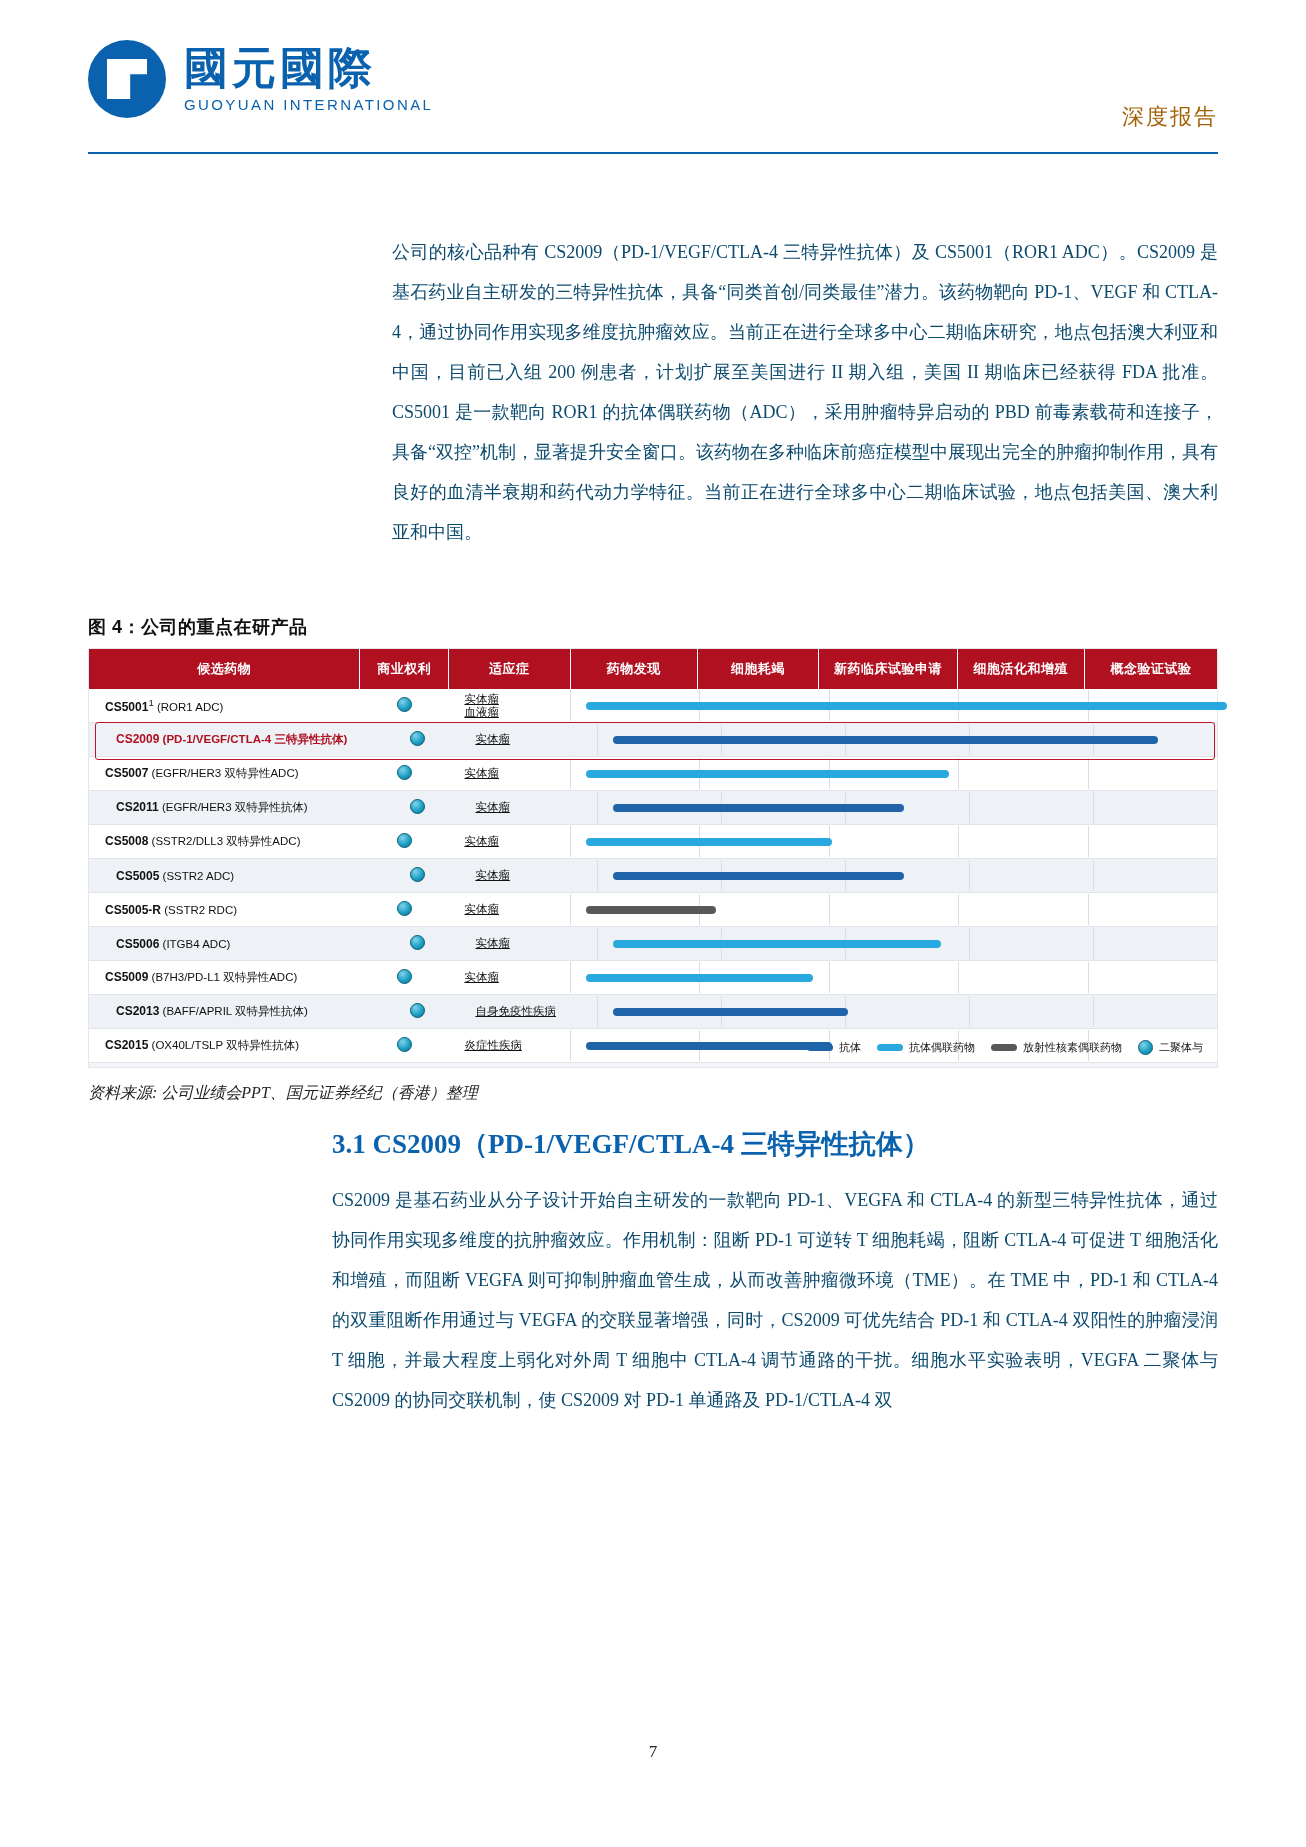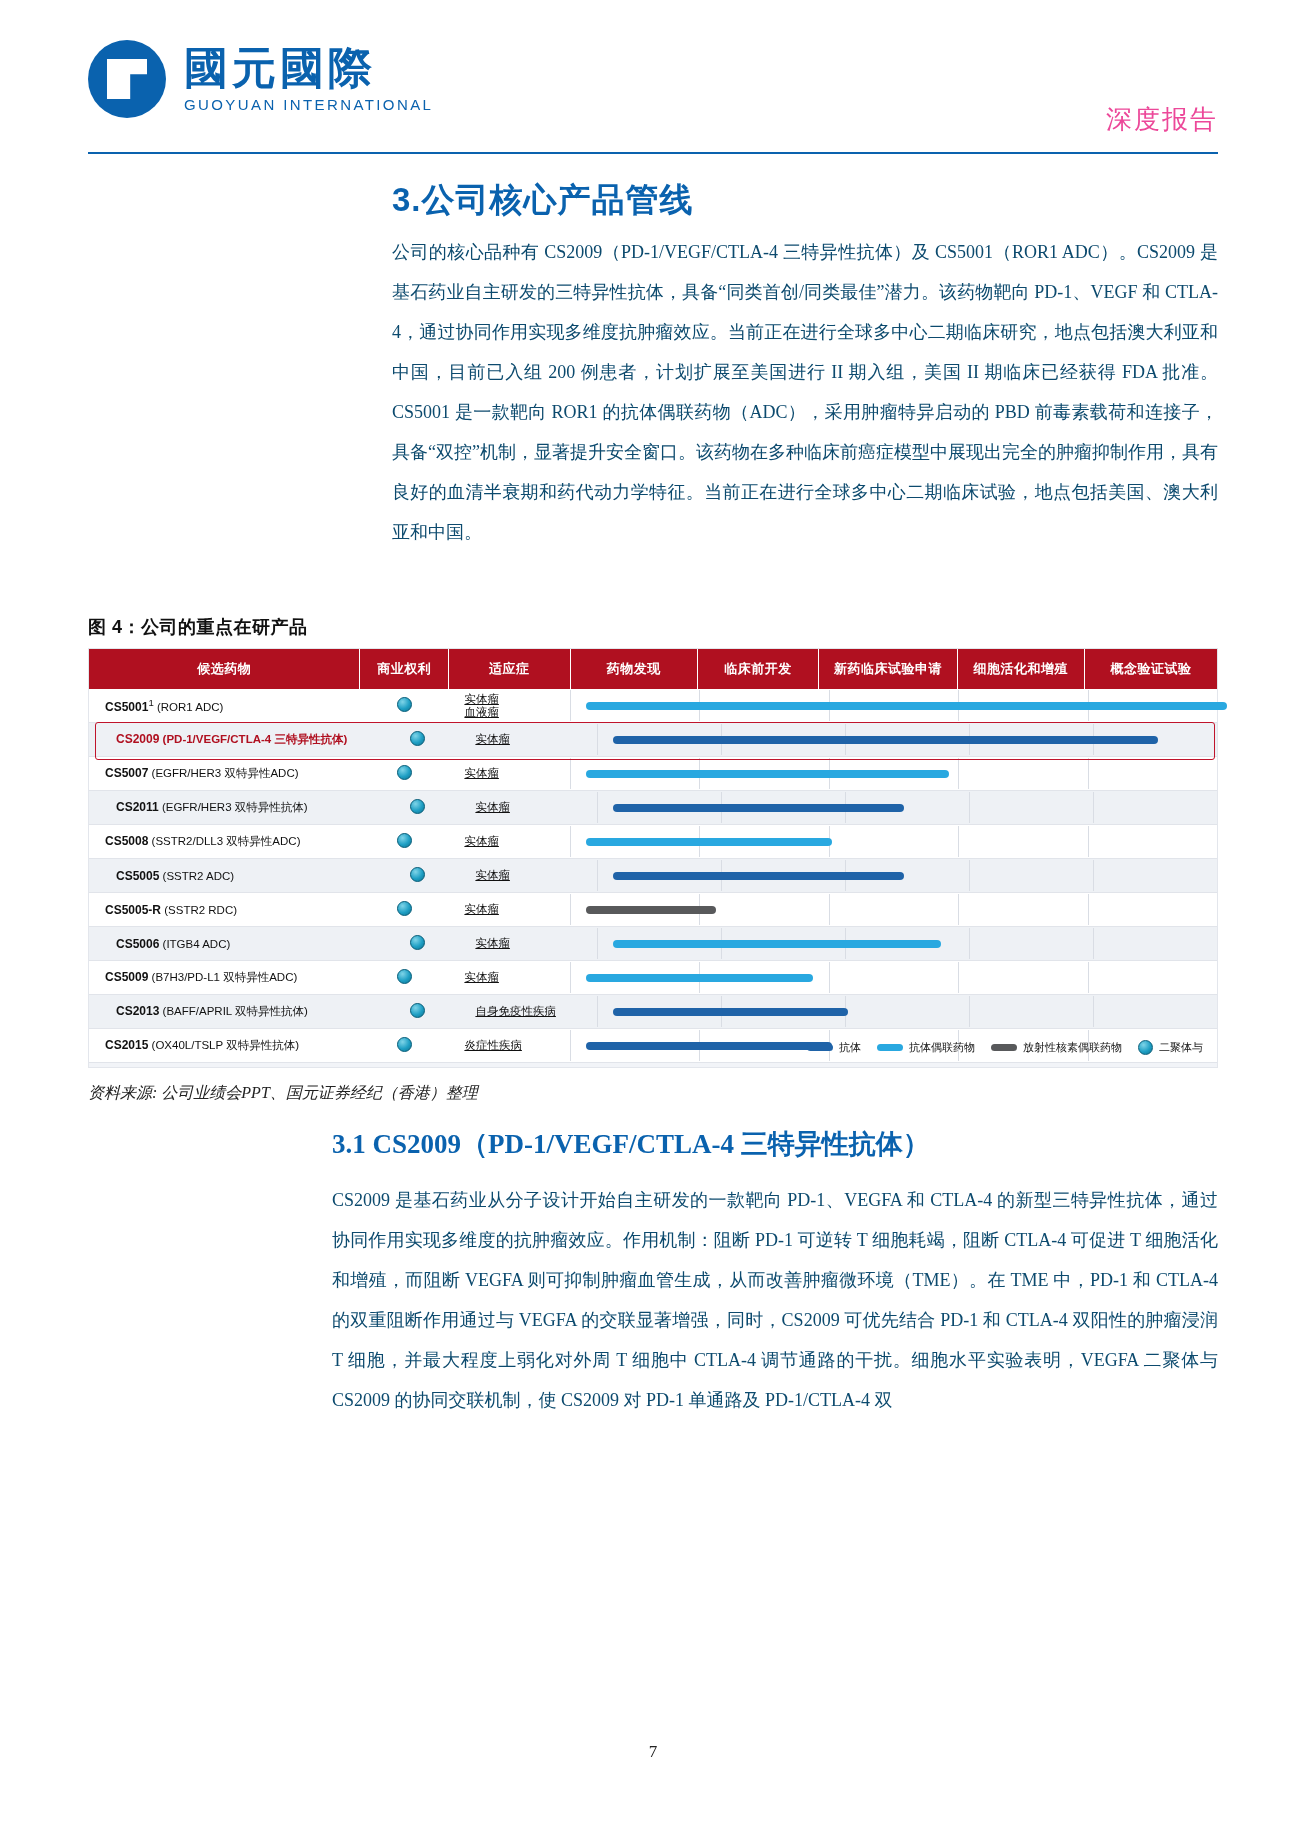--- a/index.html
+++ b/index.html
@@ -21,21 +21,21 @@
     content:"";position:absolute;left:50%;top:50%;transform:translate(-50%,-50%);
     width:40px;height:40px;background:#ffffff;
     clip-path:polygon(0 0,100% 0,100% 38%,58% 38%,58% 100%,0 100%);
   }
   .logo-mark:before{
     content:"";position:absolute;left:-1px;top:28px;width:80px;height:22px;background:#ffffff;
     transform:rotate(0deg);opacity:0;
   }
   .logo-cn{font-family:"Liberation Sans",sans-serif;font-weight:bold;font-size:44px;color:#0a62ae;letter-spacing:4px;line-height:1;}
   .logo-en{font-family:"Liberation Sans",sans-serif;font-size:15px;color:#0a62ae;letter-spacing:2.4px;margin-top:6px;}
-  .report-type{position:absolute;right:0;top:62px;font-size:26px;color:#ec4899;font-family:"Liberation Serif",serif;letter-spacing:2px;}
+  .report-type{position:absolute;right:0;top:62px;font-size:22px;color:#a16207;font-family:"Liberation Serif",serif;letter-spacing:2px;}
   .header-rule{position:absolute;left:88px;top:152px;width:1130px;height:2px;background:#0a62ae;}
 
   
   .h1{position:absolute;left:392px;top:178px;font-family:"Liberation Sans",sans-serif;font-weight:bold;font-size:33px;color:#0a62ae;letter-spacing:1px;}
   .para{
     position:absolute;left:392px;width:826px;
     font-size:18px;line-height:40px;text-align:justify;text-justify:inter-ideograph;
     color:#0c4a6e;
   }
   #p1{top:232px;}
@@ -109,21 +109,20 @@
       <div class="logo-mark"></div>
       <div>
         <div class="logo-cn">國元國際</div>
         <div class="logo-en">GUOYUAN INTERNATIONAL</div>
       </div>
     </div>
     <div class="report-type">深度报告</div>
   </div>
   <div class="header-rule"></div>
 
-  <div class="h1">3.公司核心产品管线</div>
   <div class="para" id="p1">公司的核心品种有 CS2009（PD-1/VEGF/CTLA-4 三特异性抗体）及 CS5001（ROR1 ADC）。CS2009 是基石药业自主研发的三特异性抗体，具备“同类首创/同类最佳”潜力。该药物靶向 PD-1、VEGF 和 CTLA-4，通过协同作用实现多维度抗肿瘤效应。当前正在进行全球多中心二期临床研究，地点包括澳大利亚和中国，目前已入组 200 例患者，计划扩展至美国进行 II 期入组，美国 II 期临床已经获得 FDA 批准。CS5001 是一款靶向 ROR1 的抗体偶联药物（ADC），采用肿瘤特异启动的 PBD 前毒素载荷和连接子，具备“双控”机制，显著提升安全窗口。该药物在多种临床前癌症模型中展现出完全的肿瘤抑制作用，具有良好的血清半衰期和药代动力学特征。当前正在进行全球多中心二期临床试验，地点包括美国、澳大利亚和中国。</div>
 
   <div class="fig-title">图 4：公司的重点在研产品</div>
 
   <div class="figure">
     <div class="fig-inner">
       <table class="tbl">
         <colgroup>
           <col style="width:245px">
             <col style="width:80px">
@@ -133,21 +132,21 @@
             <col style="width:125px">
           <col style="width:115px">
             <col style="width:120px">
         </colgroup>
         <thead>
           <tr>
             <th>候选药物</th>
             <th>商业权利</th>
             <th>适应症</th>
             <th>药物发现</th>
-            <th>临床前开发</th>
+            <th>细胞耗竭</th>
             <th>新药临床试验申请</th>
             <th>细胞活化和增殖</th>
             <th>概念验证试验</th>
           </tr>
         </thead>
         <tbody id="tbody">
             <tr>
               <td class="c-drug"><b>CS5001</b><sup>1</sup><span> (ROR1 ADC)</span></td>
               <td class="c-right"><span class="globe"></span></td>
               <td class="c-ind">

